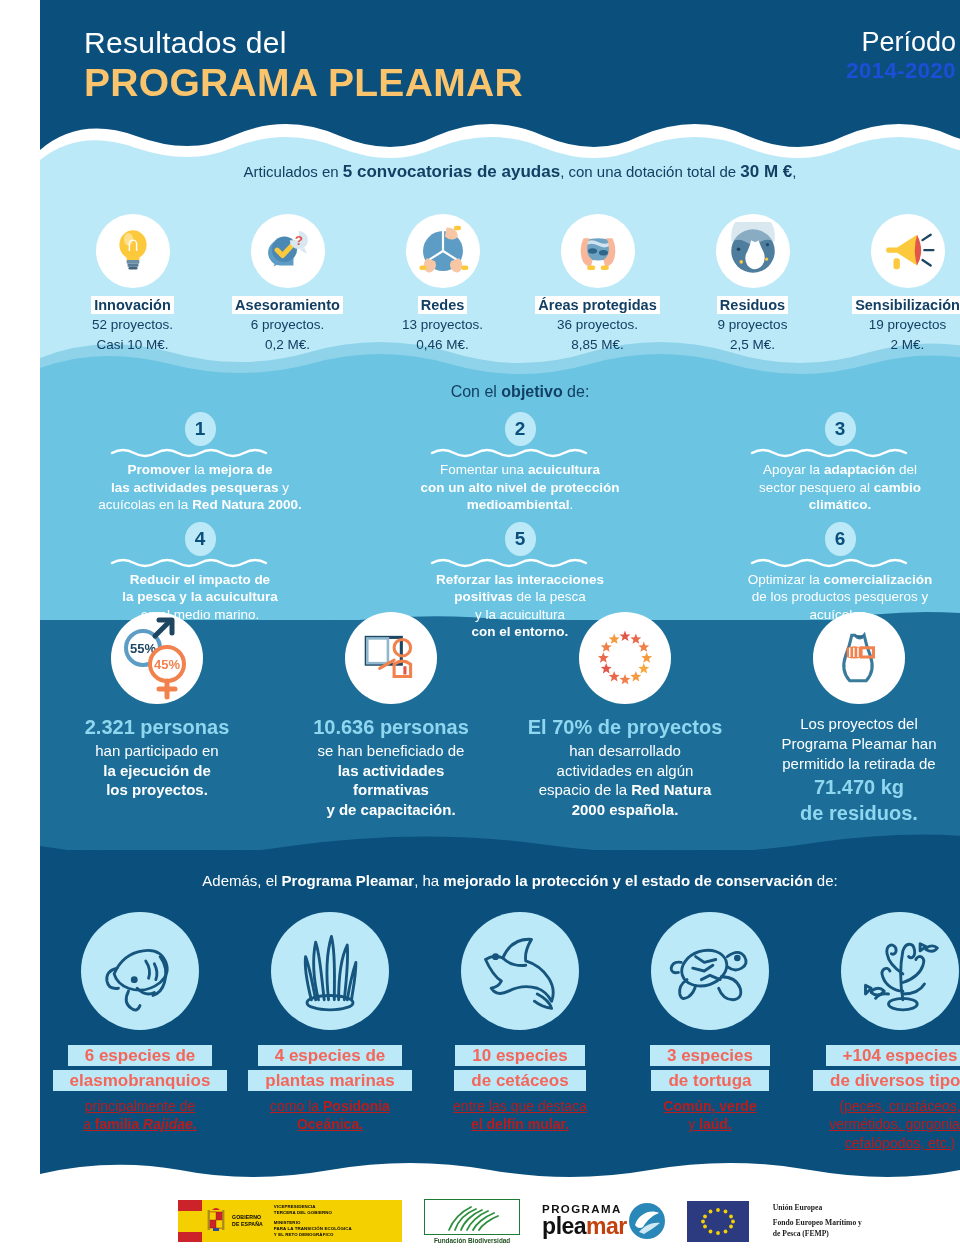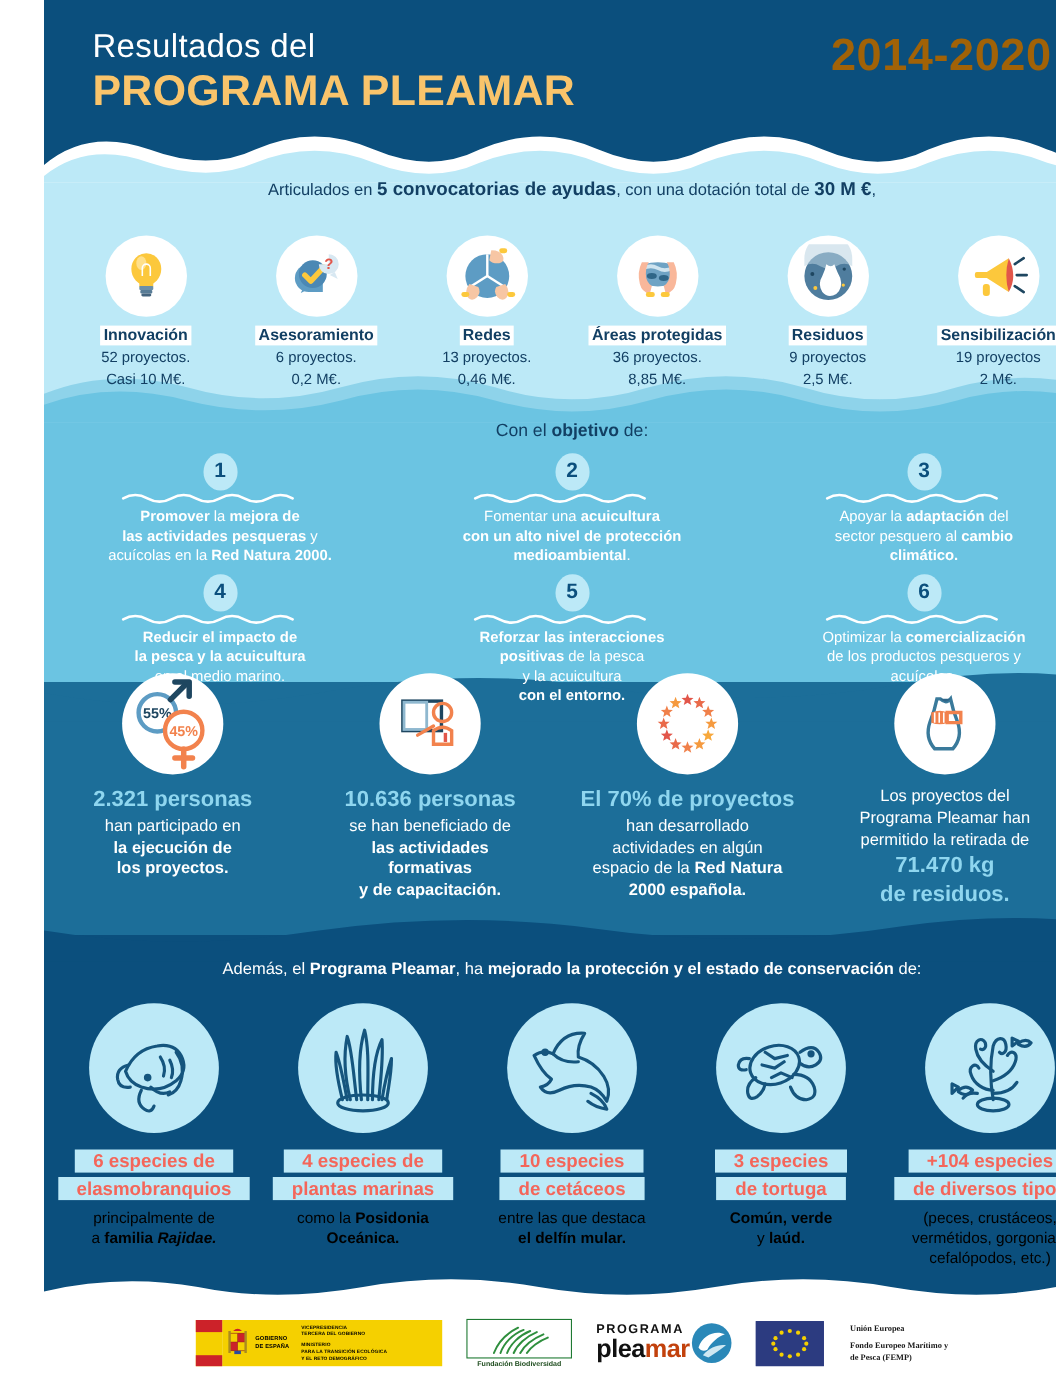--- a/index.html
+++ b/index.html
@@ -33,21 +33,21 @@
   .hdr-l1 {
     font-size: 30px; color: #ffffff; font-weight: 400;
     letter-spacing: .3px; line-height: 1.15;
   }
   .hdr-l2 {
     font-size: 39px; color: #f9c46b; font-weight: 700;
     letter-spacing: .3px; line-height: 1.15;
   }
   .hdr-right { position: absolute; right: 44px; top: 26px; text-align: right; }
   .hdr-r1 { font-size: 27px; color: #ffffff; font-weight: 400; line-height: 1.2; }
-  .hdr-r2 { font-size: 41px; color: #a16207; font-weight: 700; line-height: 1.2; letter-spacing: .5px; text-align: right; }
+  .hdr-r2 { font-size: 22px; color: #1d4ed8; font-weight: 700; line-height: 1.2; letter-spacing: .5px; text-align: right; }
 
   
   .intro {
     position: absolute; left: 0; top: 158px; width: 960px;
     text-align: center; color: #123f63;
     font-size: 15px; line-height: 1.65;
   }
   .intro b { font-weight: 700; font-size: 17px; }
 
   
@@ -123,21 +123,21 @@
     background: #bce9f7; margin: 0 auto 14px auto;
     display: flex; align-items: center; justify-content: center;
   }
   .sp-hl {
     font-size: 17px; font-weight: 700; color: #f4665a;
     background: #bce9f7; display: inline; padding: 1px 17px;
     line-height: 1.45; box-decoration-break: clone;
     -webkit-box-decoration-break: clone;
   }
   .sp-hl-wrap { line-height: 1.5; }
-  .sp-sub { font-size: 14px; color: #000000; line-height: 1.3; margin-top: 4px; }
+  .sp-sub { font-size: 14px; color: #b91c1c; line-height: 1.3; margin-top: 4px; text-decoration: underline; }
   .sp-sub b { font-weight: 700; }
   .sp-sub i { font-weight: 700; font-style: italic; }
 
   
   .footer {
     position: absolute; left: 0; top: 1185px; width: 960px; height: 72px;
     display: flex; align-items: center; justify-content: center; gap: 22px;
     background: #ffffff;
   }
   .logo-gob { display: flex; align-items: stretch; height: 42px; }
@@ -198,20 +198,21 @@
 
   <svg class="wave" style="top:1158px;height:34px" viewBox="0 0 960 34" preserveAspectRatio="none">
     <path d="M0,34 L0,16 Q70,0 140,12 Q210,26 290,12 Q370,-2 450,12 Q530,26 610,12 Q690,-2 770,12 Q850,26 920,12 Q945,7 960,10 L960,34 Z" fill="#ffffff"></path>
   </svg>
 
   <div class="hdr-left">
     <div class="hdr-l1">Resultados del</div>
     <div class="hdr-l2">PROGRAMA PLEAMAR</div>
   </div>
   <div class="hdr-right">
+    <div class="hdr-r1">Período</div>
     <div class="hdr-r2">2014-2020</div>
   </div>
 
   <div class="intro">
     <div>
       <span>Articulados en </span><b>5 convocatorias de ayudas</b><span>, con una dotación total de </span><b>30 M €</b><span>,</span>
     </div>
   </div>
 
   <div class="axes-row" id="axes-row">

